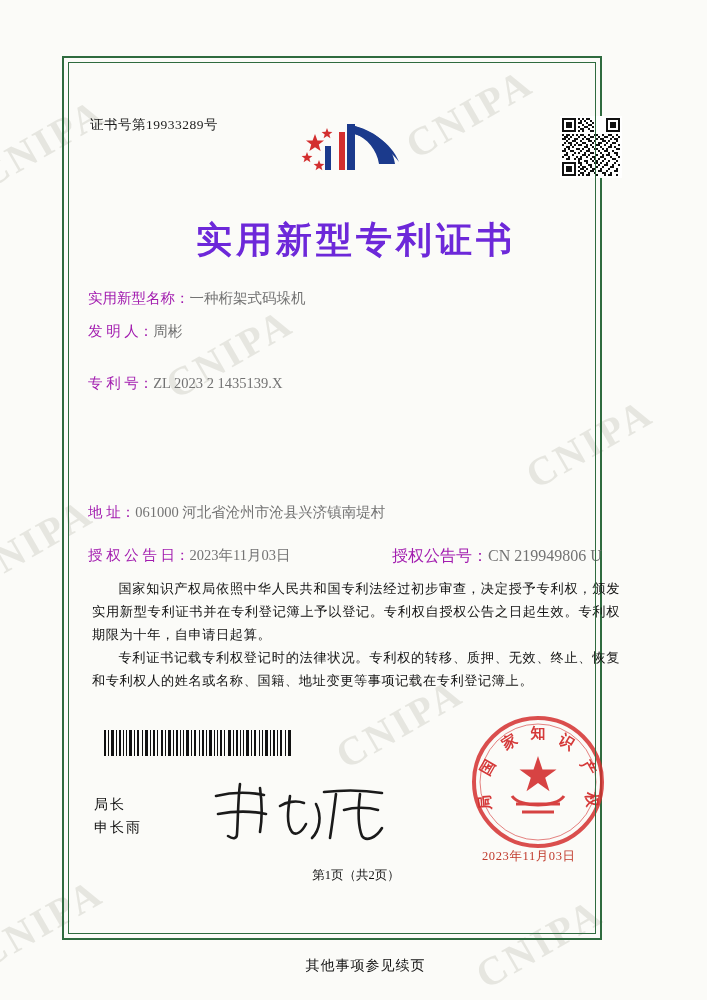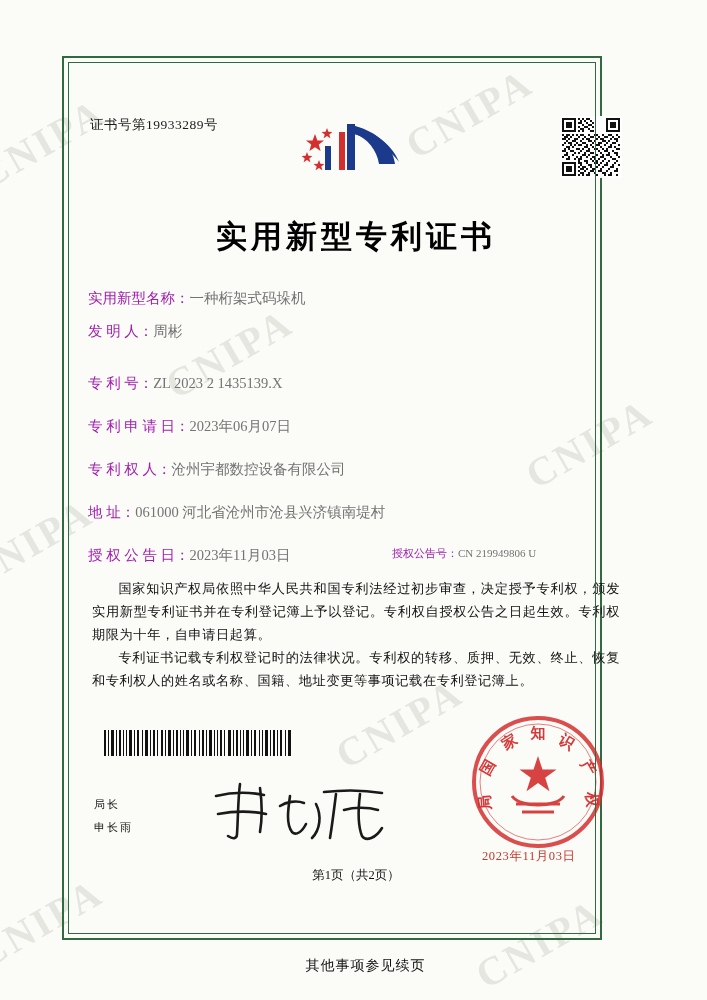--- a/index.html
+++ b/index.html
@@ -107,23 +107,23 @@
 
   
   #title {
     position: absolute;
     left: 0;
     right: 0;
     top: 158px;
     text-align: center;
     font-family: "Liberation Serif", serif;
     font-weight: bold;
-    font-size: 31px;
+    font-size: 36px;
     letter-spacing: 4px;
-    color: #000000;
+    color: #6d28d9;
   }
 
   
   .field {
     position: absolute;
     left: 24px;
     font-family: "Liberation Serif", serif;
     font-size: 14.5px;
     color: #111;
     white-space: nowrap;
@@ -141,21 +141,21 @@
   .f3 { top: 316px; font-family: Liberation Serif, serif; }
   .f4 { top: 359px; }
   .f5 { top: 402px; }
   .f6 { top: 445px; }
   .f7 { top: 488px; }
   .f7b {
     position: absolute;
     left: 328px;
     top: 488px;
     font-family: "Liberation Serif", serif;
-    font-size: 11px;
+    font-size: 16px;
     color: #111;
     white-space: nowrap;
   }
 
   
   .para {
     position: absolute;
     left: 28px;
     width: 528px;
     font-family: Liberation Sans, sans-serif;
@@ -195,21 +195,21 @@
     color: #c0392b;
     letter-spacing: 0.6px;
   }
 
   
   #director {
     position: absolute;
     left: 30px;
     top: 735px;
     font-family: "Liberation Serif", serif;
-    font-size: 11px;
+    font-size: 14px;
     line-height: 23px;
     color: #111;
     letter-spacing: 2px;
   }
   #signature {
     position: absolute;
     left: 140px;
     top: 718px;
     width: 210px;
     height: 70px;
@@ -479,26 +479,20 @@
 
       <div class="field f1">
         <span class="flabel">实用新型名称：</span><span class="fvalue">一种桁架式码垛机</span>
       </div>
       <div class="field f2">
         <span class="flabel">发  明  人：</span><span class="fvalue">周彬</span>
       </div>
       <div class="field f3">
         <span class="flabel">专  利  号：</span><span class="fvalue">ZL 2023 2 1435139.X</span>
       </div>
-      <div class="field f4">
-        <span class="flabel">专 利 申 请 日：</span><span class="fvalue">2023年06月07日</span>
-      </div>
-      <div class="field f5">
-        <span class="flabel">专  利  权  人：</span><span class="fvalue">沧州宇都数控设备有限公司</span>
-      </div>
       <div class="field f6">
         <span class="flabel">地        址：</span><span class="fvalue">061000 河北省沧州市沧县兴济镇南堤村</span>
       </div>
       <div class="field f7">
         <span class="flabel">授 权 公 告 日：</span><span class="fvalue">2023年11月03日</span>
       </div>
       <div class="f7b">
         <span class="flabel">授权公告号：</span><span class="fvalue">CN 219949806 U</span>
       </div>
 

